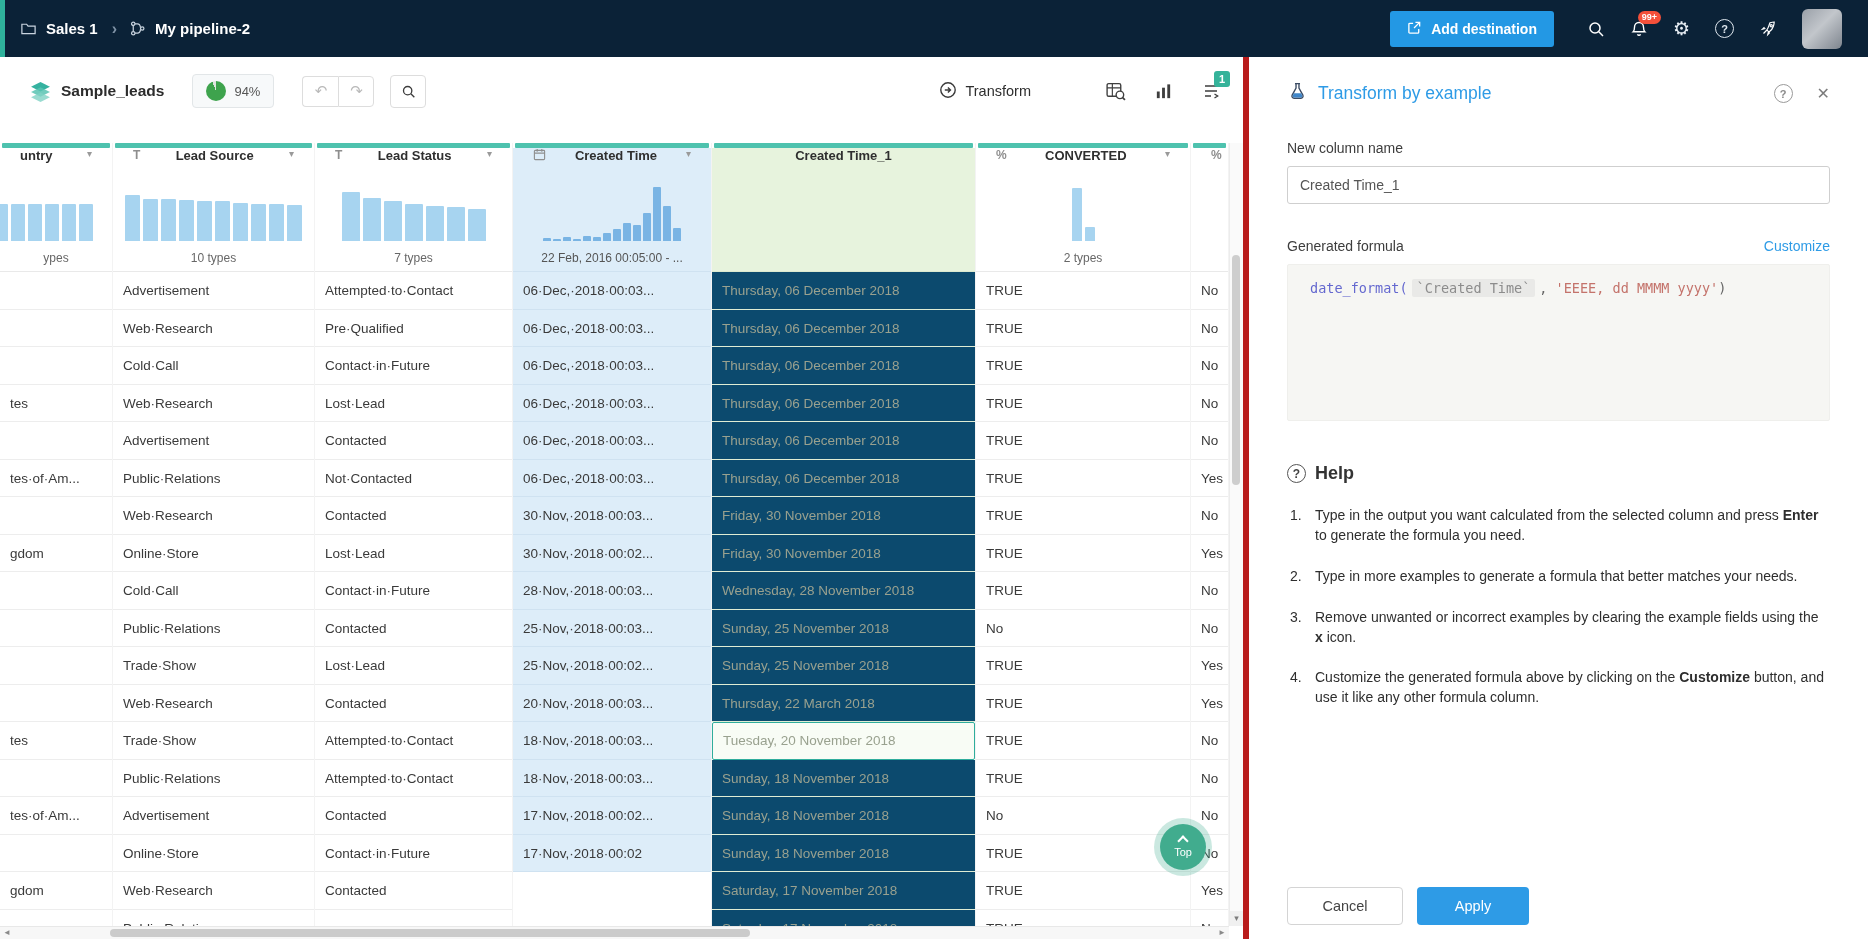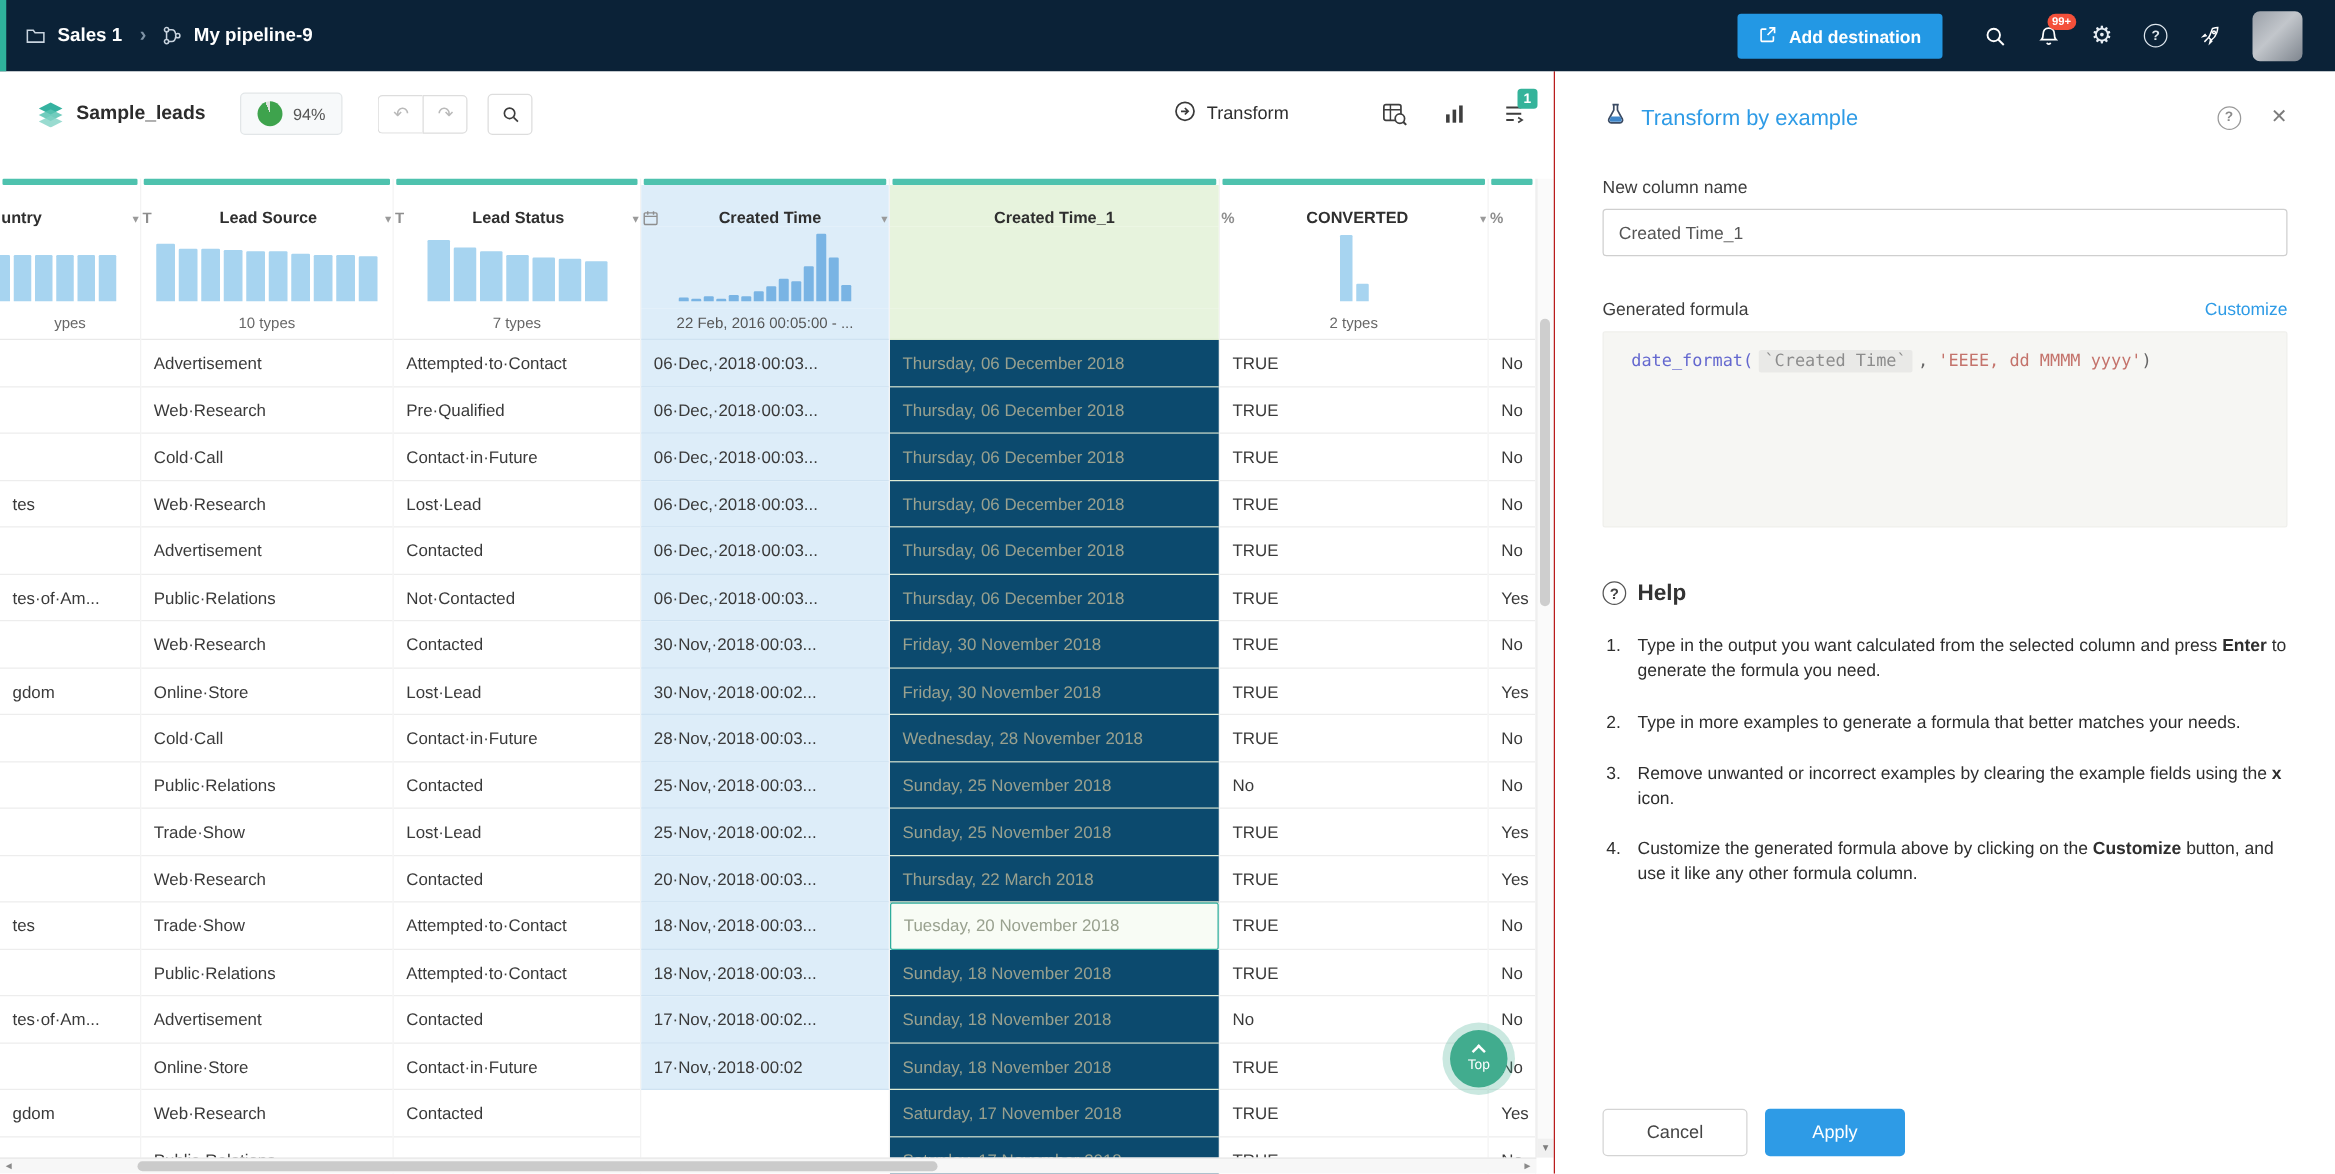--- a/index.html
+++ b/index.html
@@ -37,21 +37,21 @@
   .tb-right{margin-left:auto;display:flex;align-items:center;gap:28px}
   .transform{display:inline-flex;align-items:center;gap:8px;font-size:14.5px;color:#2e2e2e;cursor:pointer;margin-right:46px}
   .tb-ic{position:relative;display:inline-flex;cursor:pointer}
   .sbadge{position:absolute;top:-10px;right:-9px;background:#35b39a;color:#fff;font-size:11px;font-weight:700;padding:1px 5px;border-radius:3px;line-height:1.3}
 
   
   .table-wrap{position:relative;height:814px;overflow:hidden}
   .cols{display:flex;margin-top:18px}
   .col{flex:0 0 auto;border-right:1px solid #f3f3f3}
   .strip{height:5px;background:#4ec2ae;margin:0 2px;border-radius:1px}
-  .colhead{height:33px;display:flex;align-items:flex-end;padding:0 1px;gap:7px;cursor:pointer}
+  .colhead{height:33px;display:flex;align-items:flex-start;padding:0 20px;gap:7px;cursor:pointer}
   .clabel{flex:1;text-align:center;font-size:13px;font-weight:600;color:#2f2f2f;white-space:nowrap;overflow:hidden}
   .clabel.left{text-align:left}
   .ticon{color:#8e8e8e;font-size:12px;font-weight:700}
   .caret{color:#9a9a9a;font-size:10px}
   .hist{height:66px;display:flex;align-items:flex-end;justify-content:center;padding:0 4px 6px;cursor:pointer}
   .hist.clip{justify-content:flex-start;margin-left:-10px}
   .bar{background:#a7d4f0;border-radius:1px 1px 0 0;flex:0 0 auto}
   .summary{height:25px;line-height:22px;font-size:12px;color:#676767;text-align:center;border-bottom:1px solid #e9e9e9;white-space:nowrap;overflow:hidden}
   .cell{height:37.5px;line-height:37.5px;padding:0 10px;font-size:13.5px;color:#3a3a3a;border-bottom:1px solid #ededed;white-space:nowrap;overflow:hidden;cursor:default}
   .v-selected .colhead,.v-selected .hist,.v-selected .summary,.v-selected .cell{background:#ddedf9}
@@ -71,21 +71,21 @@
   .harrow{position:absolute;top:0;width:14px;height:12px;font-size:8px;line-height:12px;text-align:center;color:#8a8a8a;cursor:pointer}
   .harrow.left{left:0}.harrow.right{right:0}
   .hthumb{position:absolute;left:110px;top:2px;width:640px;height:8px;background:#cbcbcb;border-radius:4px;cursor:pointer}
 
   
   .top-btn{position:absolute;left:1160px;top:699px;width:46px;height:46px;border-radius:50%;background:#41ac8e;box-shadow:0 0 0 6px rgba(65,172,142,.28);display:flex;flex-direction:column;align-items:center;justify-content:center;color:#fff;cursor:pointer;z-index:6}
   .top-chev{width:8px;height:8px;border-left:2px solid #fff;border-top:2px solid #fff;transform:rotate(45deg);margin-bottom:2px}
   .top-label{font-size:11px;line-height:1}
 
   
-  .panel{position:absolute;right:0;top:57px;width:625px;height:882px;background:#fff;border-left:1px solid #b91c1c;padding:24px 38px 0 38px}
+  .panel{position:absolute;right:0;top:57px;width:625px;height:882px;background:#fff;border-left:6px solid #b91c1c;padding:24px 38px 0 38px}
   .p-titlerow{display:flex;align-items:center}
   .p-title{color:#2e9be6;font-size:17.5px;font-weight:500;margin-left:10px}
   .p-help{margin-left:auto;width:19px;height:19px;border:1.4px solid #9a9a9a;border-radius:50%;color:#8a8a8a;font-size:11px;font-weight:700;display:inline-flex;align-items:center;justify-content:center;cursor:pointer}
   .p-close{color:#7c7c7c;font-size:16px;margin-left:24px;cursor:pointer;line-height:1}
   .p-label{font-size:14px;color:#3d3d3d;margin-top:34px}
   .col-input{margin-top:10px;width:100%;height:38px;border:1px solid #cfcfcf;border-radius:3px;padding:0 12px;font-size:14px;color:#555;font-family:inherit;outline:none}
   .formula-row{display:flex;align-items:center;margin-top:34px}
   .customize{margin-left:auto;color:#2e9be6;font-size:14px;cursor:pointer}
   .formula-box{margin-top:10px;width:100%;height:157px;background:#f6f6f3;border:1px solid #efefec;border-radius:2px;padding:13px 22px;font-family:"DejaVu Sans Mono",monospace;font-size:13.5px;line-height:1.6;cursor:text}
   .f-fn{color:#6468cf}
@@ -118,21 +118,21 @@
     <span class="nav-name">Sales 1</span>
     <span class="nav-sep">›</span>
     <span class="nav-ic">
       <svg width="17" height="17" viewBox="0 0 18 18" fill="none" stroke="#c9d4df" stroke-width="1.3">
           <circle cx="4.5" cy="4" r="1.8"></circle>
           <circle cx="4.5" cy="14" r="1.8"></circle>
           <circle cx="14" cy="9" r="1.8"></circle>
           <path d="M4.5 5.8v6.4M6.3 4H9c2.6 0 3.1 3.2 3.2 4M6.3 14H9c2.6 0 3.1-3.2 3.2-4"></path>
         </svg>
     </span>
-    <span class="nav-name">My pipeline-9</span>
+    <span class="nav-name">My pipeline-2</span>
 
     <div class="nav-right">
       <button class="add-dest">
         <span>
           <svg width="15" height="15" viewBox="0 0 16 16" fill="none" stroke="#fff" stroke-width="1.4">
               <path d="M12.5 9.5V13a1 1 0 0 1-1 1H3a1 1 0 0 1-1-1V4.5a1 1 0 0 1 1-1h3.5"></path>
               <path d="M9 2.5h4.5V7M13.2 2.8 7.5 8.5"></path>
             </svg>
         </span>
         <span>Add destination</span>

